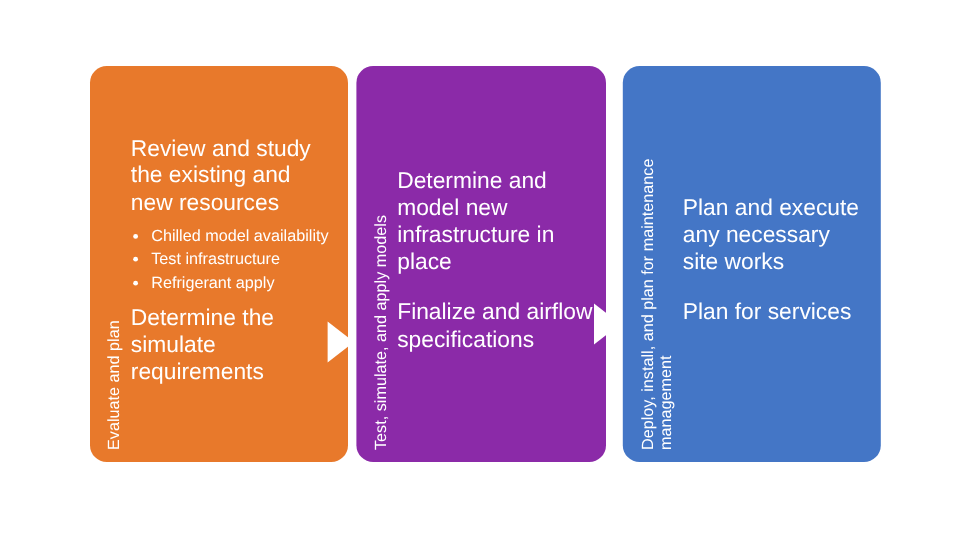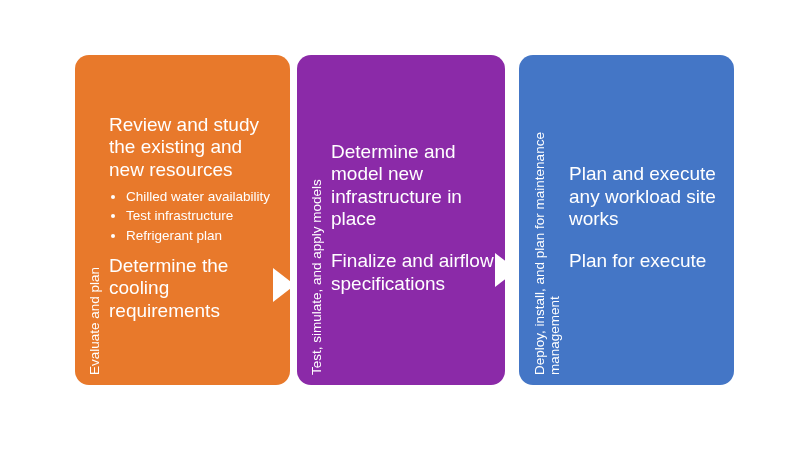--- a/index.html
+++ b/index.html
@@ -115,41 +115,41 @@
 </head>
 <body>
 
 <div id="stage">
 
   <div class="panel" id="panel-1">
     <div class="side-label" id="side-label-1">Evaluate and plan</div>
     <div class="panel-body">
       <div class="headline">Review and study the existing and new resources</div>
       <ul class="bullets">
-        <li>Chilled water availability</li>
+        <li>Chilled model availability</li>
         <li>Test infrastructure</li>
-        <li>Refrigerant plan</li>
+        <li>Refrigerant apply</li>
       </ul>
-      <div class="headline">Determine the cooling requirements</div>
+      <div class="headline">Determine the simulate requirements</div>
     </div>
   </div>
 
   <div class="arrow" id="arrow-1"></div>
 
   <div class="panel" id="panel-2">
     <div class="side-label" id="side-label-2">Test, simulate, and apply models</div>
     <div class="panel-body">
       <div class="headline">Determine and model new infrastructure in place</div>
       <div class="headline gap-top">Finalize and airflow specifications</div>
     </div>
   </div>
 
   <div class="arrow" id="arrow-2"></div>
 
   <div class="panel" id="panel-3">
     <div class="side-label" id="side-label-3">Deploy, install, and plan for maintenance management</div>
     <div class="panel-body">
-      <div class="headline">Plan and execute any workload site works</div>
-      <div class="headline gap-top">Plan for execute</div>
+      <div class="headline">Plan and execute any necessary site works</div>
+      <div class="headline gap-top">Plan for services</div>
     </div>
   </div>
 
 </div>
 
 </body></html>

